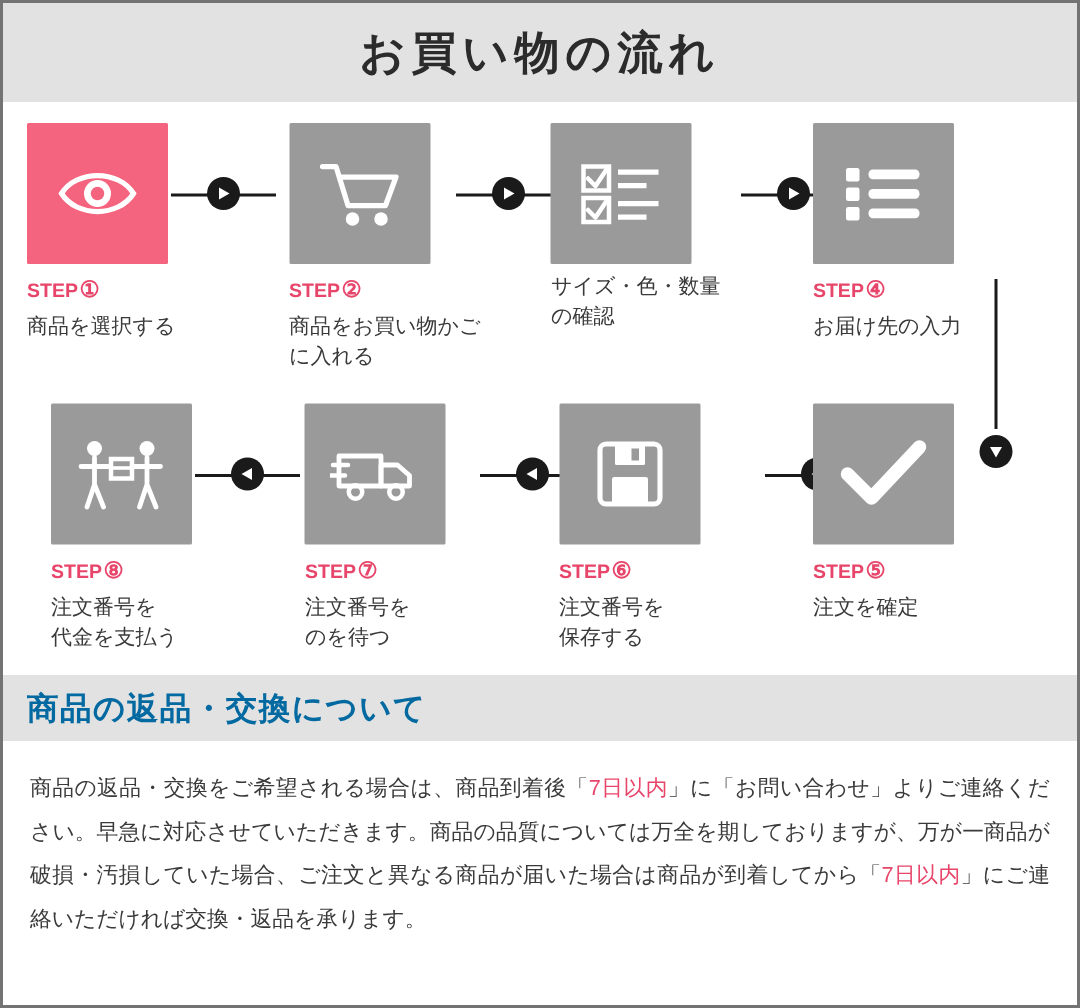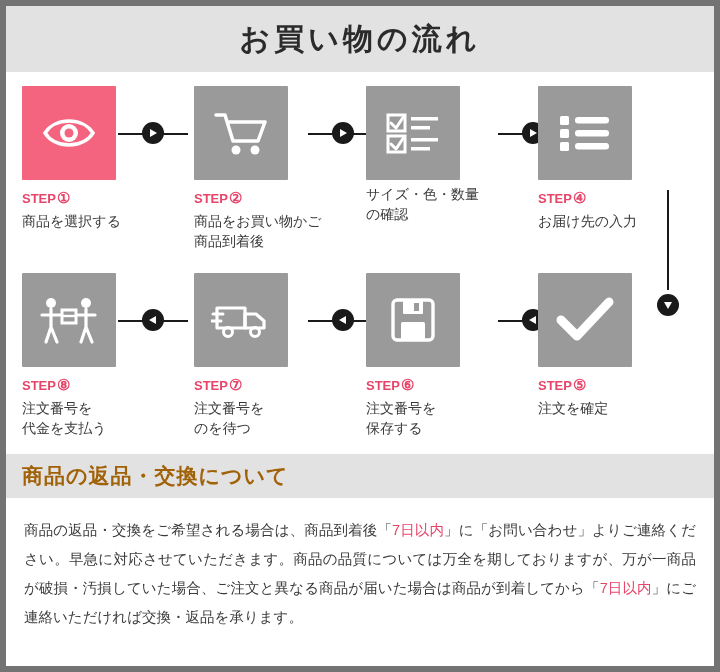--- a/index.html
+++ b/index.html
@@ -11,21 +11,21 @@
     height: 672px;
     background: #ffffff;
     font-family: "Liberation Sans", sans-serif;
     color: #333333;
   }
   .page {
     position: relative;
     width: 720px;
     height: 672px;
     box-sizing: border-box;
-    border: 6px solid #737373;
+    border: 2px solid #737373;
     background: #ffffff;
     overflow: hidden;
   }
   
   .title-banner {
     height: 66px;
     background: #e2e2e2;
     display: flex;
     align-items: center;
     justify-content: center;
@@ -45,20 +45,21 @@
     box-sizing: border-box;
   }
   .row {
     position: relative;
     display: flex;
     justify-content: space-between;
     align-items: flex-start;
   }
   .row.second {
     margin-top: 22px;
+    margin-left: 16px;
   }
   .cell {
     width: 160px;
     position: relative;
   }
   .tile {
     width: 94px;
     height: 94px;
     background: #9a9a9a;
     display: flex;
@@ -130,21 +131,21 @@
     display: flex;
     align-items: center;
     padding-left: 16px;
     box-sizing: border-box;
   }
   .return-banner .banner-text {
     font-family: Liberation Sans, sans-serif;
     font-size: 21px;
     font-weight: bold;
     letter-spacing: 1px;
-    color: #a16207;
+    color: #0369a1;
   }
   
   .return-body {
     padding: 18px 18px 0 18px;
     font-size: 14.5px;
     line-height: 2.0;
     color: #3a3a3a;
     text-align: justify;
   }
   .return-body .hl {
@@ -207,21 +208,21 @@
               <path d="M3 6 H12 L20 32 H45 L52 13 H16" fill="none" stroke="#ffffff" stroke-width="3.5" stroke-linejoin="round" stroke-linecap="round"></path>
               <circle cx="23" cy="41" r="4.5" fill="#ffffff"></circle>
               <circle cx="42" cy="41" r="4.5" fill="#ffffff"></circle>
             </svg>
           </span>
         </div>
         <div class="step-label">
           <span>STEP</span><span class="num">②</span>
         </div>
         <div class="step-desc" style="white-space:pre-line">商品をお買い物かご
-商品到着後</div>
+に入れる</div>
       </div>
 
       <div class="cell">
         <div class="tile">
           <span>
             <svg width="56" height="44" viewBox="0 0 56 44">
               <rect x="3" y="4" width="17" height="16" fill="none" stroke="#ffffff" stroke-width="3"></rect>
               <polyline points="6,12 11,17 19,5" fill="none" stroke="#ffffff" stroke-width="3" stroke-linecap="round" stroke-linejoin="round"></polyline>
               <rect x="3" y="25" width="17" height="16" fill="none" stroke="#ffffff" stroke-width="3"></rect>
               <polyline points="6,33 11,38 19,26" fill="none" stroke="#ffffff" stroke-width="3" stroke-linecap="round" stroke-linejoin="round"></polyline>

